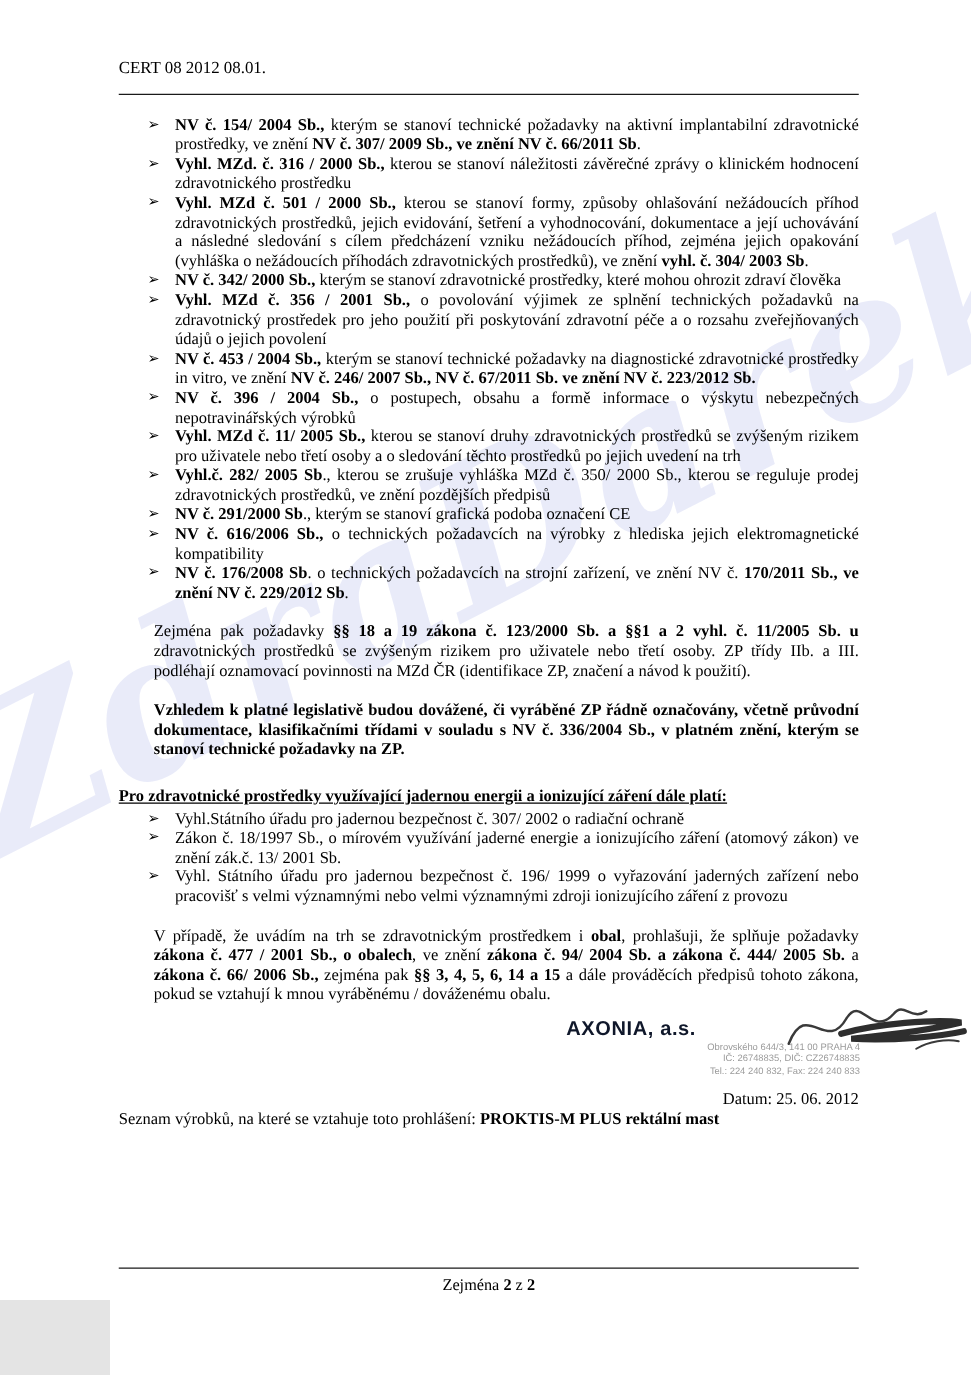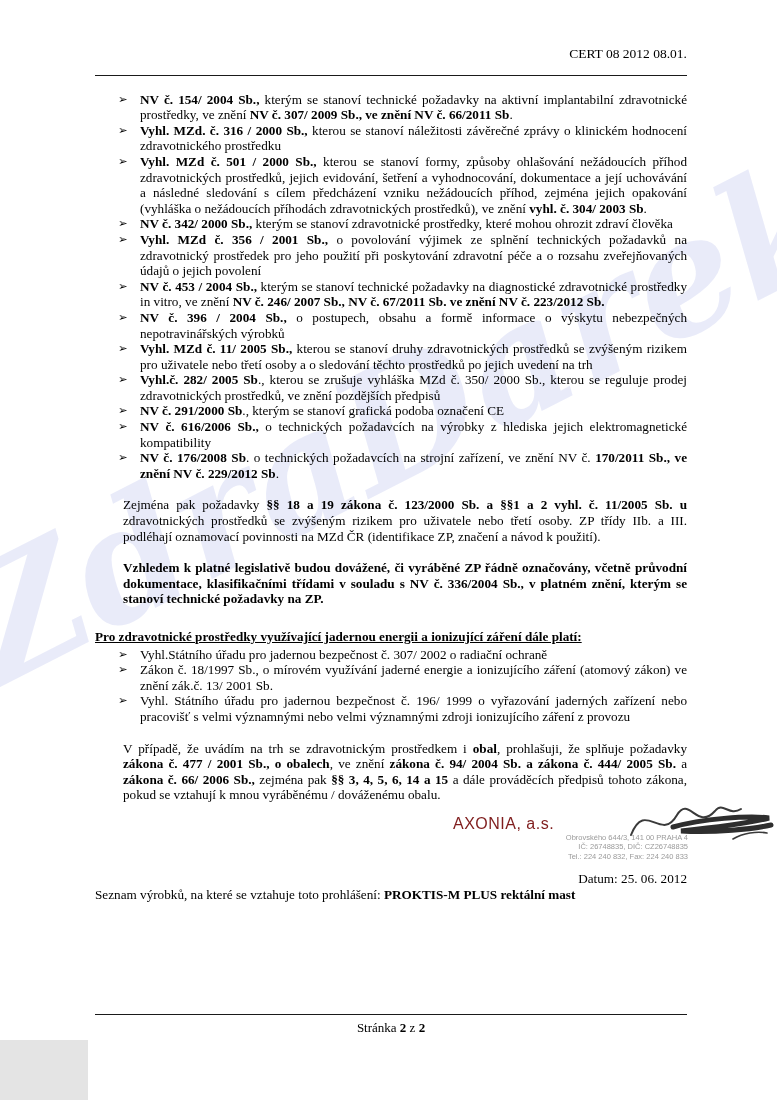--- a/index.html
+++ b/index.html
@@ -11,32 +11,32 @@
   }
   .watermark {
     position:absolute; left:-25px; top:630px; white-space:nowrap;
     font-size:160px; font-style:italic; font-weight:bold;
     font-family:"DejaVu Serif",serif;
     color:rgba(118,130,215,0.16);
     transform:rotate(-27deg); transform-origin:0 50%;
     pointer-events:none;
   }
   .content { position:absolute; left:95px; top:46px; width:592px; }
-  .doc-code { text-align:right; font-size:13.5px; margin-bottom:13px; }
+  .doc-code { text-align:left; font-size:13.5px; margin-bottom:13px; }
   .rule { border-top:1.5px solid #1a1a1a; margin-bottom:16px; }
   .blist .item { display:flex; }
   .bullet { flex:0 0 22px; margin-left:23px; font-size:11.5px; line-height:15.6px; font-family:"DejaVu Sans",sans-serif; }
   .itext { flex:1; text-align:justify; }
   .b { font-weight:bold; }
   .para { text-align:justify; margin-top:16px;margin-left:28px; }
   .heading { font-weight:bold; text-decoration:underline; margin-top:22px; margin-bottom:2px; }
   .sig-block { position:relative; margin-top:12px; height:54px; }
   .sig-text { padding-top:12px; }
   .stamp { position:absolute; left:358px; top:0; width:235px; font-family:"Liberation Sans",sans-serif; }
-  .stamp-name { font-size:16px; font-weight:normal; letter-spacing:0.5px; color:#7f1d1d; line-height:18px; }
+  .stamp-name { font-size:16px; font-weight:bold; letter-spacing:0.5px; color:#0f172a; line-height:18px; }
   .stamp-line { font-size:7.5px; line-height:9.5px; color:#9a9a9a;text-align:right; }
   .scribble { position:absolute; left:528px; top:-28px; width:150px; height:72px; overflow:visible; }
   .date-line { margin-top:2px;text-align:right; }
   .footer {
     position:absolute; left:95px; width:592px; top:1014px;
     border-top:1.5px solid #1a1a1a; text-align:center; padding-top:5px; font-size:13px;
   }
   .scan-shadow { position:absolute; left:0; bottom:0; width:88px; height:60px; background:#e4e4e4; }
 </style>
 </head>
@@ -154,17 +154,17 @@
         <path d="M50 40 C 78 32, 126 28, 146 31 C 118 38, 78 42, 58 44 C 92 46, 130 42, 148 38" stroke="#2e2e2e" stroke-width="5" fill="none" stroke-linecap="round"></path>
         <path d="M110 52 C 120 46, 134 44, 144 46" stroke="#3a3a3a" stroke-width="1.6" fill="none" stroke-linecap="round"></path>
       </svg>
     </div>
 
     <p class="date-line">Datum: 25. 06. 2012</p>
     <p class="products-line"><span>Seznam výrobků, na které se vztahuje toto prohlášení: </span><span class="b">PROKTIS-M PLUS rektální mast</span></p>
 
   </div>
 
-  <div class="footer"><span>Stránka </span><span class="b">2</span><span> z </span><span class="b">2</span></div>
+  <div class="footer"><span>Zejména </span><span class="b">2</span><span> z </span><span class="b">2</span></div>
 
   <div class="scan-shadow"></div>
 
 </div>
 
 </body></html>

